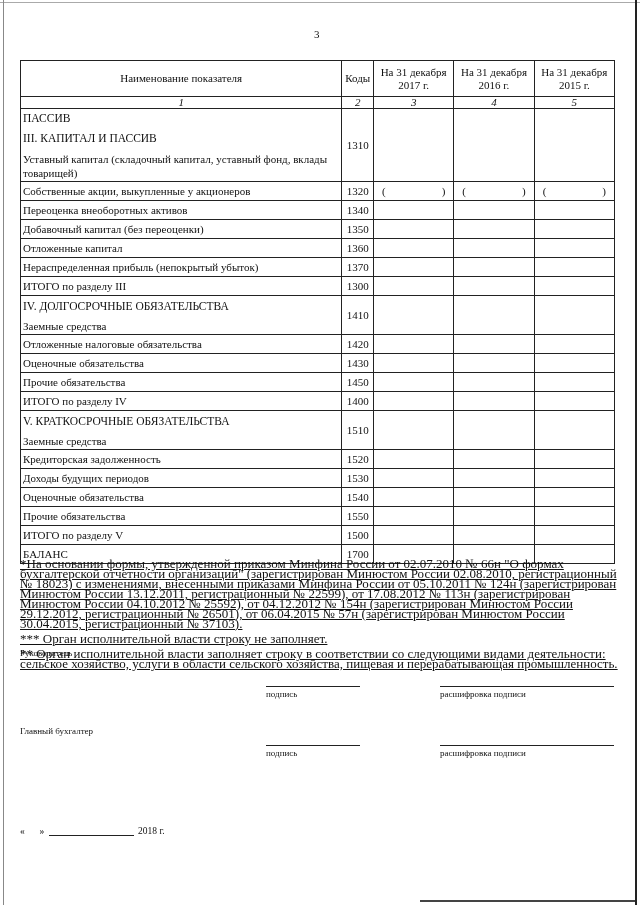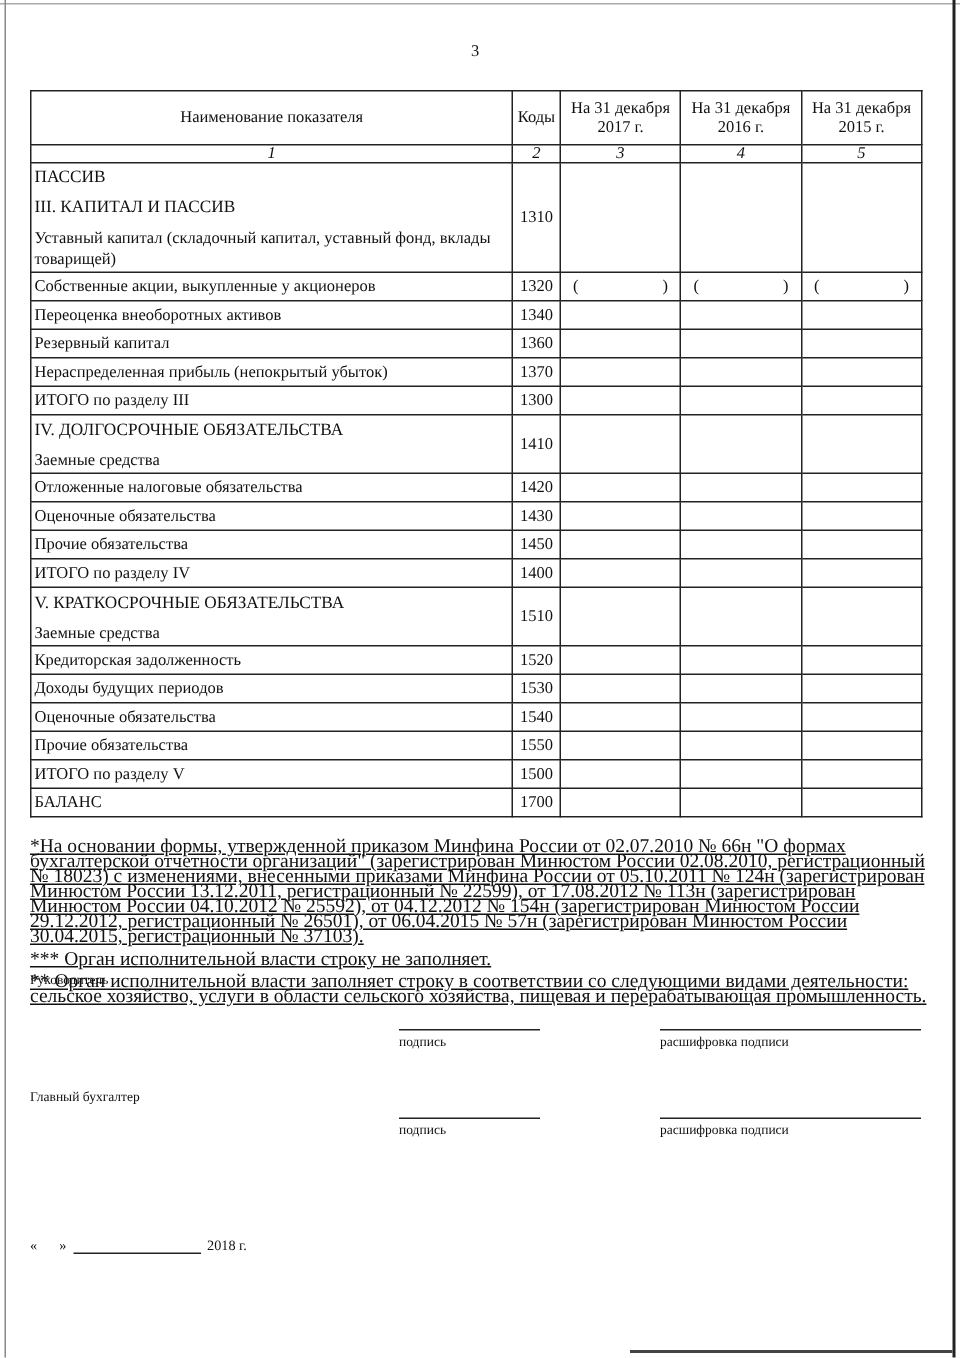--- a/index.html
+++ b/index.html
@@ -99,21 +99,28 @@
         </td>
   </tr>
   <tr class="row">
     <td>Переоценка внеоборотных активов</td>
     <td class="code">1340</td>
     <td></td>
         <td></td>
         <td></td>
   </tr>
   <tr class="row">
-    <td>Резервный капитал</td>
+    <td>Добавочный капитал (без переоценки)</td>
+    <td class="code">1350</td>
+    <td></td>
+        <td></td>
+        <td></td>
+  </tr>
+  <tr class="row">
+    <td>Отложенные капитал</td>
     <td class="code">1360</td>
     <td></td>
         <td></td>
         <td></td>
   </tr>
   <tr class="row">
     <td>Нераспределенная прибыль (непокрытый убыток)</td>
     <td class="code">1370</td>
     <td></td>
         <td></td>

